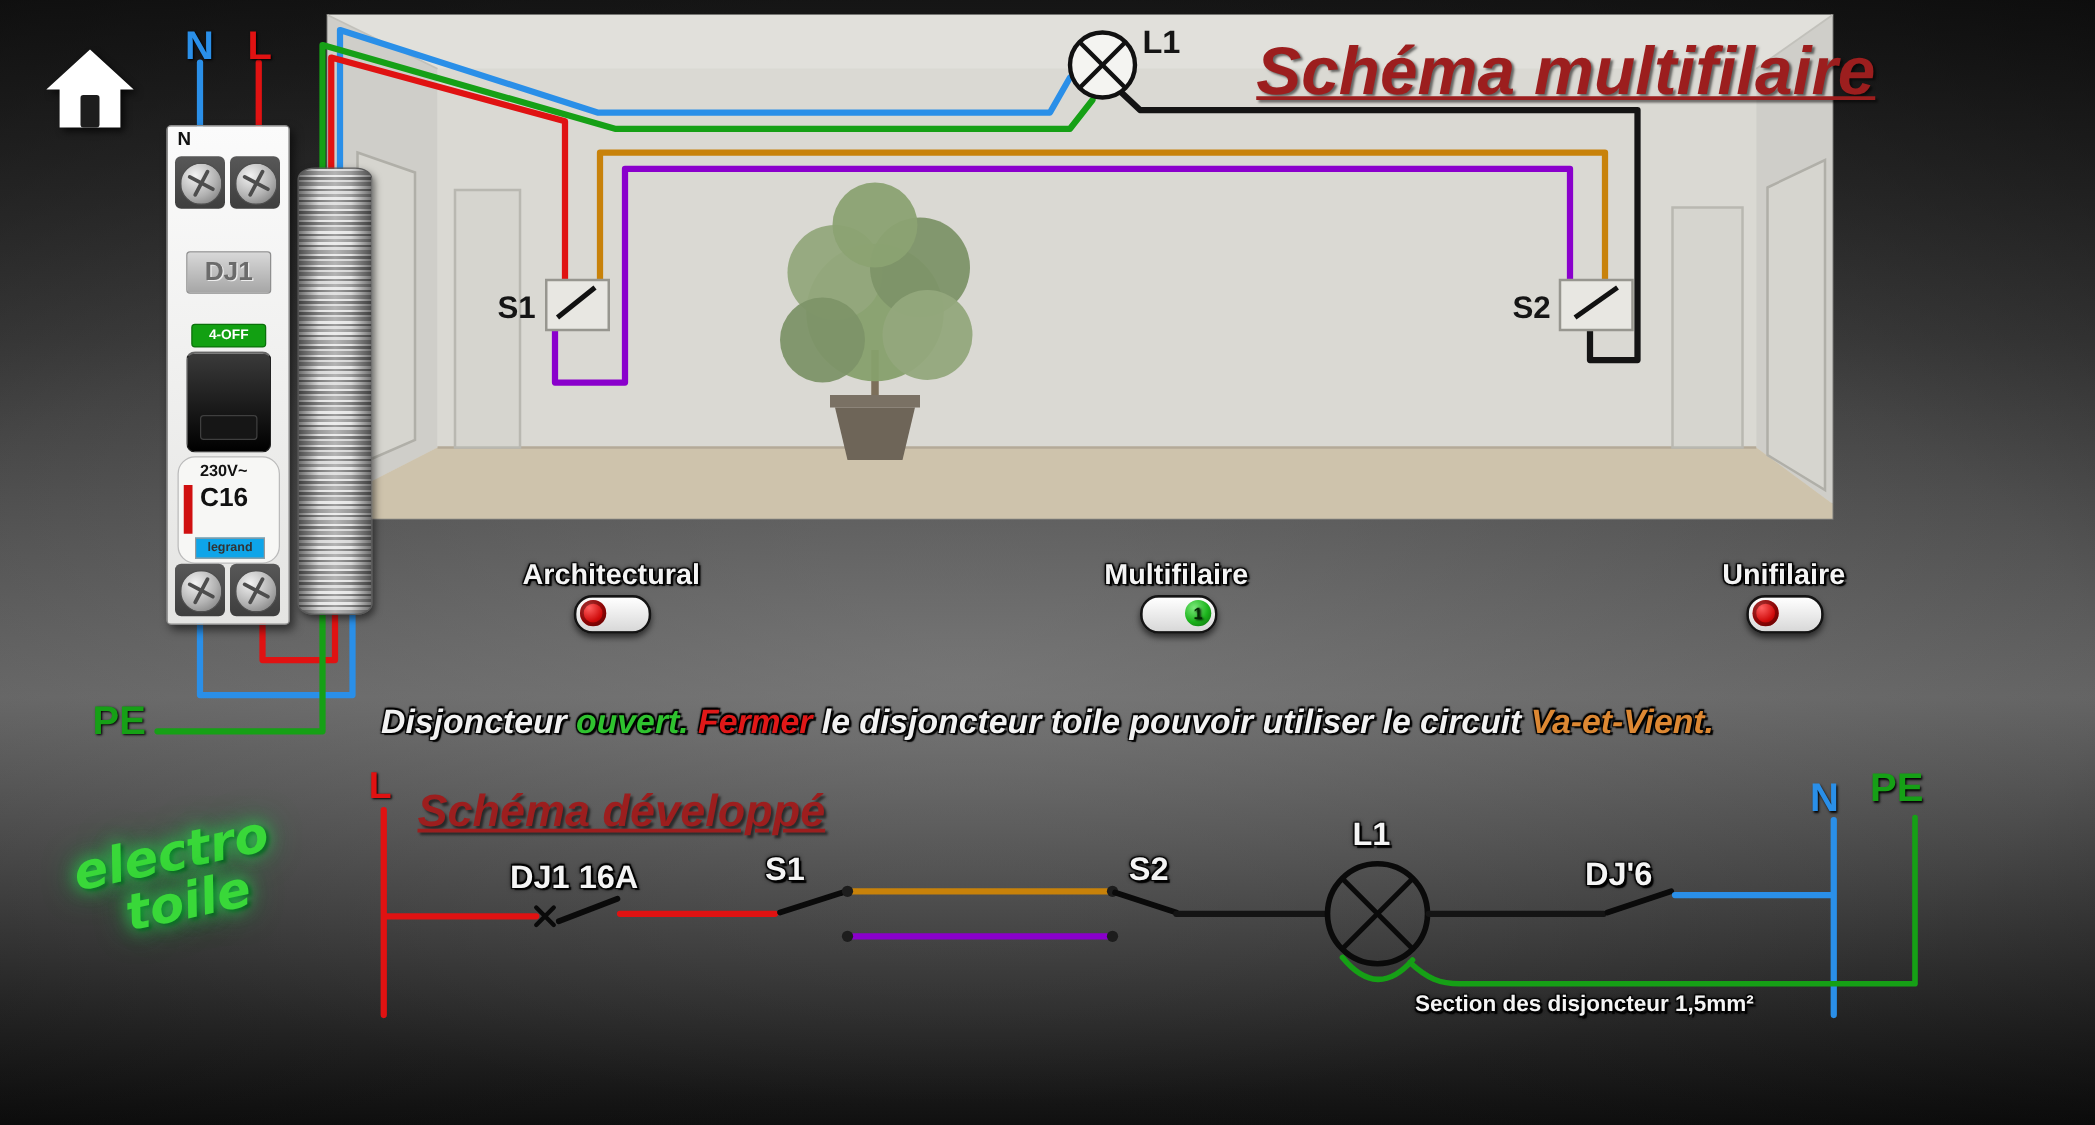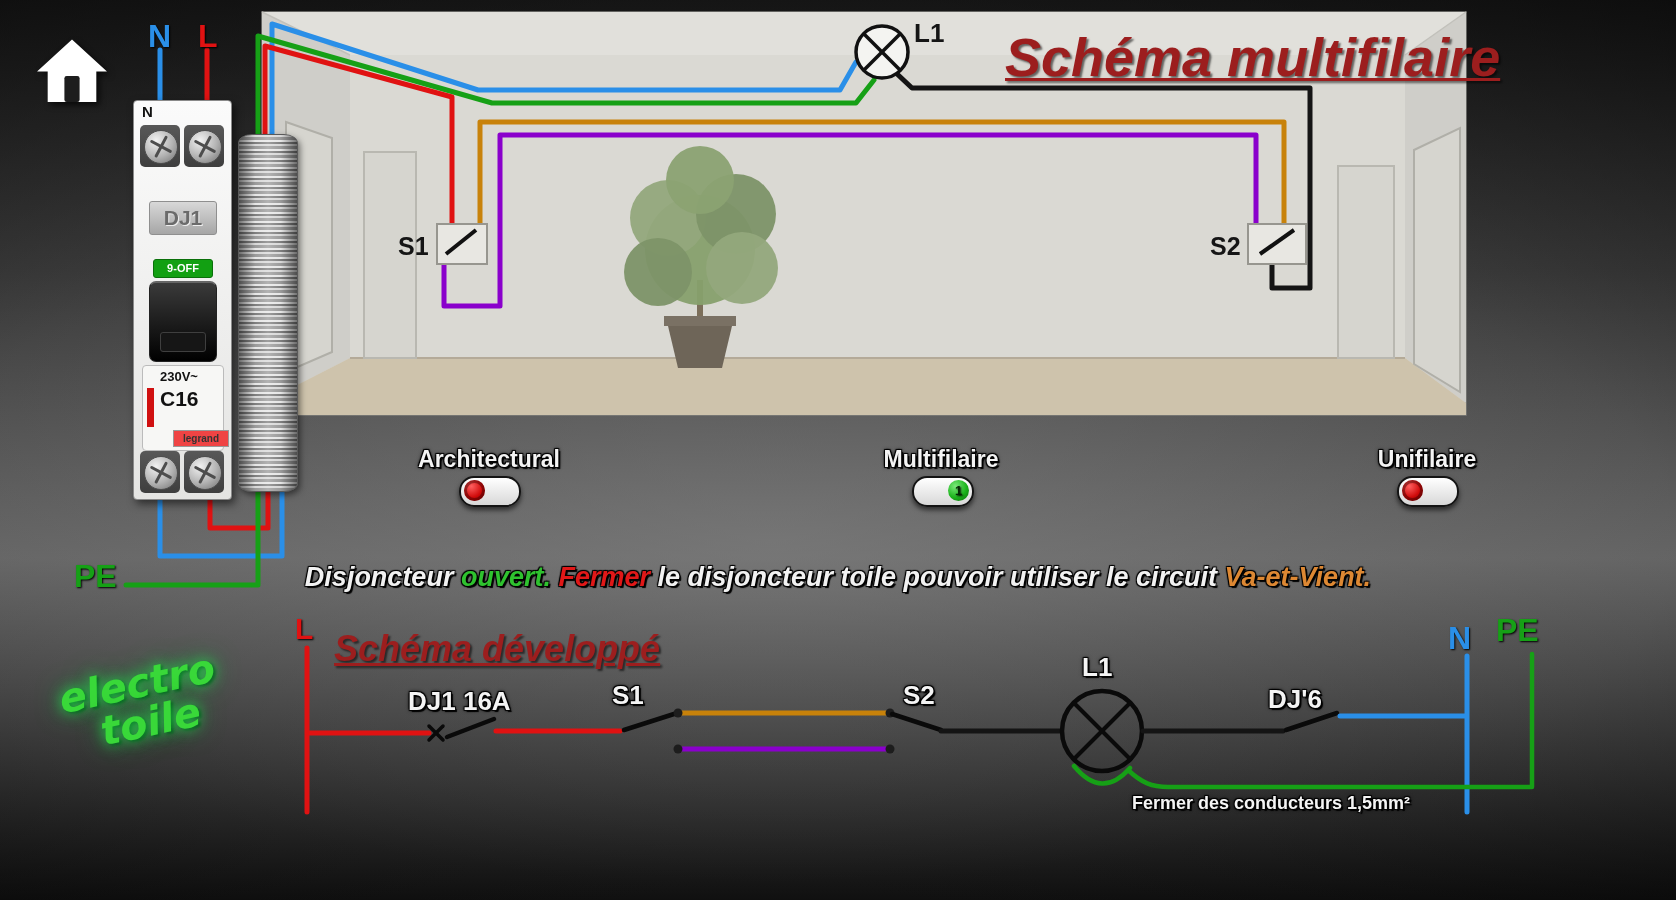--- a/index.html
+++ b/index.html
@@ -33,26 +33,26 @@
   .screw::before,.screw::after{content:"";position:absolute;left:12%;right:12%;top:45%;height:3px;background:#4d4d4d;border-radius:2px;}
   .screw::before{transform:rotate(28deg);} .screw::after{transform:rotate(-62deg);}
   .dj1plate{position:absolute;top:100px;left:15px;width:66px;height:32px;border:1px solid #8f8f8f;border-radius:3px;
     background:linear-gradient(180deg,#d8d8d8,#a6a6a6);color:#6b6b6b;font-weight:bold;font-size:21px;text-align:center;line-height:32px;
     text-shadow:1px 1px 0 #eee;}
   .offband{position:absolute;top:158px;left:19px;width:58px;height:17px;background:#12a012;border-radius:3px;color:#fff;
     font-weight:bold;font-size:11px;text-align:center;line-height:17px;border:1px solid #0a700a;}
   .lever{position:absolute;top:180px;left:15px;width:66px;height:78px;background:linear-gradient(180deg,#3a3a3a,#000);
     border-radius:7px;border:1px solid #222;border-top:2px solid #666;cursor:pointer;}
   .lever .notch{position:absolute;left:10px;right:10px;bottom:9px;height:18px;background:#161616;border:1px solid #3f3f3f;border-radius:3px;}
-  .rating{position:absolute;top:264px;left:8px;width:80px;height:84px;background:#f7f7f5;border:1px solid #bbb;border-radius:4px;}
+  .rating{position:absolute;top:264px;left:8px;width:80px;height:84px;background:#f7f7f5;border:1px solid #bbb;border-radius:14px;}
   .rating .volt{position:absolute;top:3px;left:17px;font-size:13px;font-weight:bold;color:#111;}
   .rating .bar{position:absolute;left:4px;top:22px;width:7px;height:39px;background:#d01010;}
   .rating .amp{position:absolute;top:21px;left:17px;font-size:21px;font-weight:bold;color:#111;}
   .rating .brand{position:absolute;bottom:3px;left:13px;width:54px;height:15px;border:1px solid #999;font-size:10px;
-    font-weight:bold;color:#333;text-align:center;line-height:15px;background:#ef4444;margin-left:17px;}
+    font-weight:bold;color:#333;text-align:center;line-height:15px;background:#0ea5e9;}
 
   
   .conduit{left:238px;top:134px;width:58px;height:356px;border-radius:14px/9px;
     background:
       linear-gradient(90deg, rgba(0,0,0,.5), rgba(255,255,255,0) 28%, rgba(255,255,255,.25) 50%, rgba(255,255,255,0) 72%, rgba(0,0,0,.5)),
       repeating-linear-gradient(180deg,#d8d8d8 0 2px,#9a9a9a 2px 5px,#e6e6e6 5px 7px,#7e7e7e 7px 9px);
     border:1px solid #5a5a5a;box-shadow:2px 3px 6px rgba(0,0,0,.5);}
 
   
   .tgl-label{font-size:23px;text-align:center;width:200px;}
@@ -185,21 +185,21 @@
 
   <div class="abs breaker">
     <div class="nmark">N</div>
     <div class="plate" style="left:6px;top:24px;">
         <div class="screw"></div>
       </div>
     <div class="plate" style="left:50px;top:24px;">
         <div class="screw"></div>
       </div>
     <div class="dj1plate">DJ1</div>
-    <div class="offband">9-OFF</div>
+    <div class="offband">4-OFF</div>
     <div class="lever">
         <div class="notch"></div>
       </div>
     <div class="rating">
       <div class="volt">230V~</div>
       <div class="bar"></div>
       <div class="amp">C16</div>
       <div class="brand">legrand</div>
     </div>
     <div class="plate" style="left:6px;top:350px;">
@@ -238,20 +238,20 @@
 
   <div class="lbl title-red" style="left:334px;top:628px;font-size:36px;">Schéma développé</div>
   <div class="lbl red" style="left:295px;top:612px;font-size:30px;">L</div>
   <div class="lbl outline" style="left:408px;top:686px;font-size:26px;">DJ1 16A</div>
   <div class="lbl outline" style="left:612px;top:680px;font-size:26px;">S1</div>
   <div class="lbl outline" style="left:903px;top:680px;font-size:26px;">S2</div>
   <div class="lbl outline" style="left:1082px;top:652px;font-size:26px;">L1</div>
   <div class="lbl outline" style="left:1268px;top:684px;font-size:26px;">DJ'6</div>
   <div class="lbl blue" style="left:1448px;top:620px;font-size:32px;">N</div>
   <div class="lbl green" style="left:1496px;top:612px;font-size:32px;">PE</div>
-  <div class="lbl outline" style="left:1132px;top:793px;font-size:18px;">Fermer des conducteurs 1,5mm²</div>
+  <div class="lbl outline" style="left:1132px;top:793px;font-size:18px;">Section des disjoncteur 1,5mm²</div>
 
   <div class="abs logo">
     <div class="l1">electro</div>
     <div class="l2">toile</div>
   </div>
 
 </div>
 
 </body></html>

